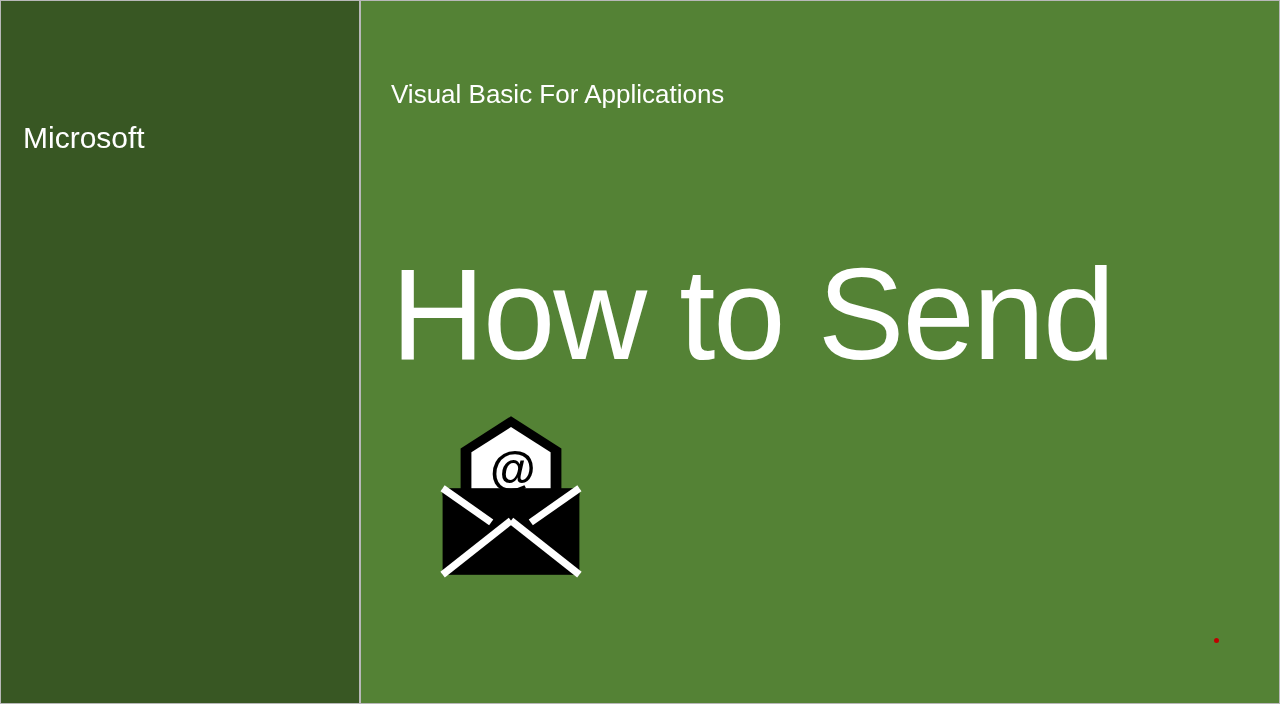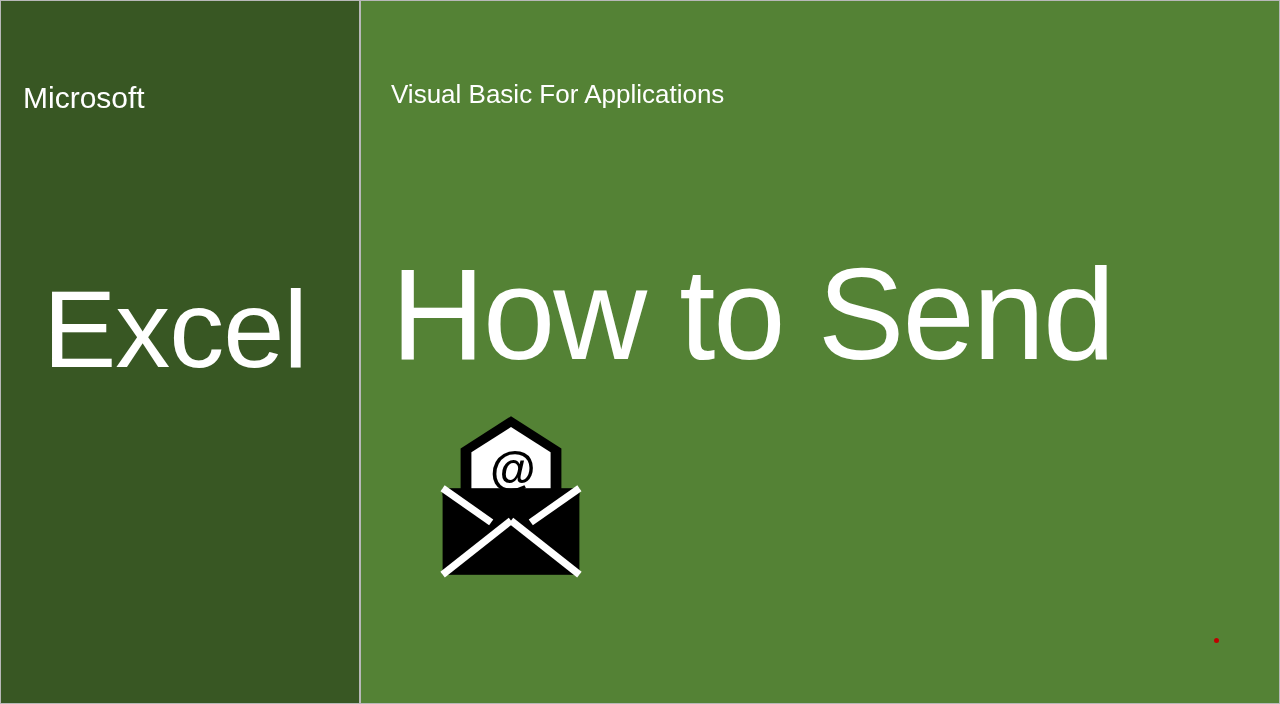--- a/index.html
+++ b/index.html
@@ -20,21 +20,21 @@
       height: 100%;
       position: relative;
     }
     .left-panel {
       width: 360px;
       height: 100%;
       background: #385723;
       color: #ffffff;
       display: flex;
       flex-direction: column;
-      padding: 80px 22px 0 22px;
+      padding: 120px 22px 0 22px;
       border: 1px solid #b8b8b8;
     }
     .left-small {
       font-size: 30px;
       font-weight: 300;
       margin-bottom: 140px;
     }
     .left-big {
       font-size: 110px;
       font-weight: 300;
@@ -90,21 +90,20 @@
       border-radius: 50%;
     }
   </style>
 </head>
 <body>
 
 <div class="container">
   <div class="left-panel">
     <div class="left-small">Microsoft</div>
     <div class="left-big">
-      <div>Excel</div>
     </div>
   </div>
   <div class="right-panel">
     <div class="right-small">Visual Basic For Applications</div>
     <div class="right-big">
       <div class="title-line1">How to Send</div>
       <div>
         <span class="email-icon">
           <svg width="180" height="180" viewBox="0 0 100 100">
 

